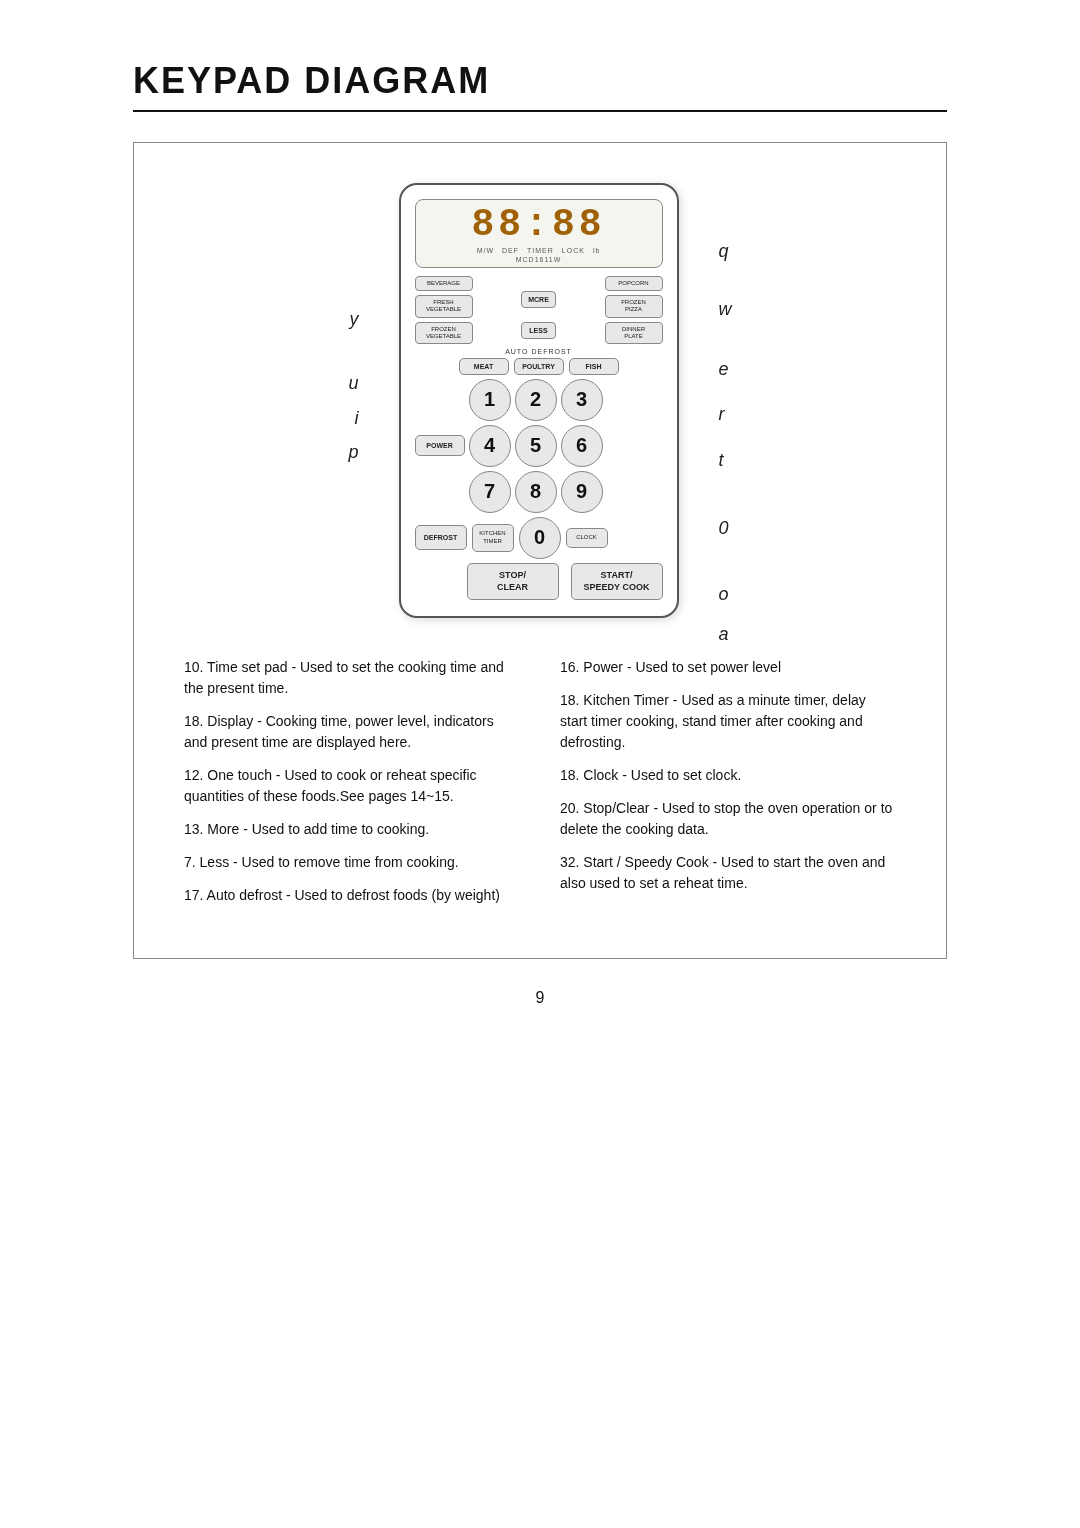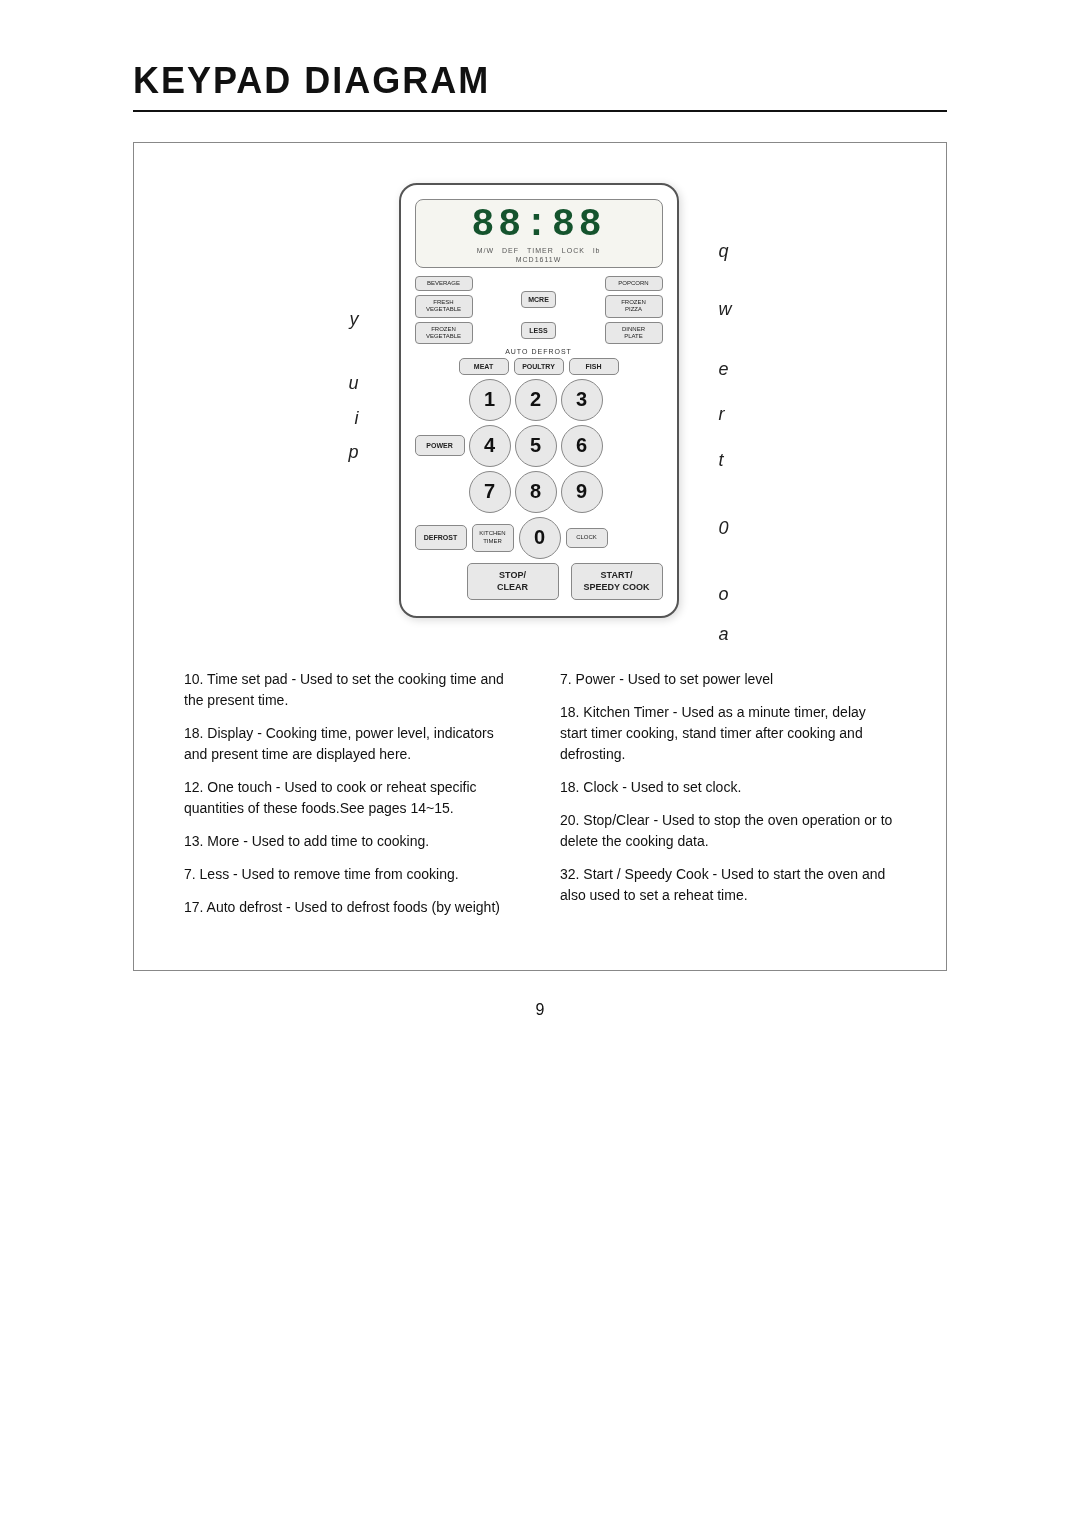--- a/index.html
+++ b/index.html
@@ -94,21 +94,21 @@
       padding: 6px 10px 4px 10px;
       margin-bottom: 8px;
       text-align: center;
     }
 
     .display-digits {
       font-size: 38px;
       font-family: 'Courier New', monospace;
       font-weight: bold;
       letter-spacing: 4px;
-      color: #14532d;
+      color: #a16207;
       line-height: 1;
     }
 
     .display-indicators {
       display: flex;
       justify-content: center;
       gap: 8px;
       font-size: 7px;
       color: #555;
       margin-top: 3px;
@@ -196,21 +196,21 @@
       line-height: 1.3;
     }
 
     
     .descriptions {
       display: grid;
       grid-template-columns: 1fr 1fr;
       gap: 0 40px;
       padding: 0 20px;
       width: 100%;
-      margin-top: 16px;
+      margin-top: 4px;
     }
 
     .desc-item {
       font-size: 14px;
       color: #111;
       margin-bottom: 12px;
       line-height: 1.5;
     }
 
     .page-number {
@@ -438,21 +438,21 @@
     <div class="descriptions">
       <div>
         <div class="desc-item">10. Time set pad  - Used to set the cooking time and the present time.</div>
         <div class="desc-item">18. Display  - Cooking time, power level, indicators and present time are displayed here.</div>
         <div class="desc-item">12. One touch  - Used to cook or reheat specific quantities of these foods.See pages 14~15.</div>
         <div class="desc-item">13.  More - Used to add time to cooking.</div>
         <div class="desc-item">7. Less  - Used to remove time from cooking.</div>
         <div class="desc-item">17. Auto defrost  - Used to defrost foods (by weight)</div>
       </div>
       <div>
-        <div class="desc-item">7. Power  - Used to set power level</div>
+        <div class="desc-item">16. Power  - Used to set power level</div>
         <div class="desc-item">18.  Kitchen Timer  - Used as a minute timer, delay start timer cooking, stand timer after cooking and defrosting.</div>
         <div class="desc-item">18. Clock  - Used to set clock.</div>
         <div class="desc-item">20. Stop/Clear  - Used to stop the oven operation or to delete the cooking data.</div>
         <div class="desc-item">32.  Start / Speedy Cook  - Used to start the oven and also used to set a reheat time.</div>
       </div>
     </div>
 
   </div>
 
   <div class="page-number">9</div>

